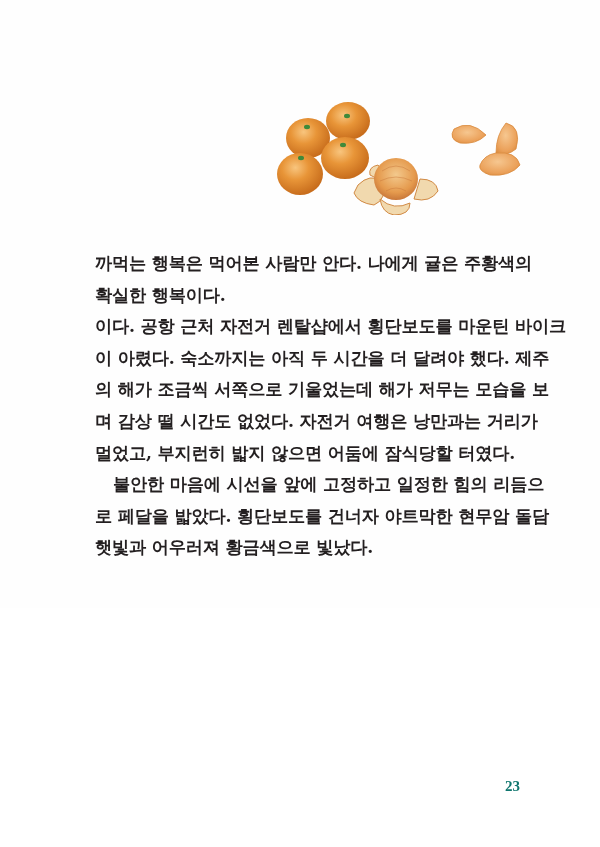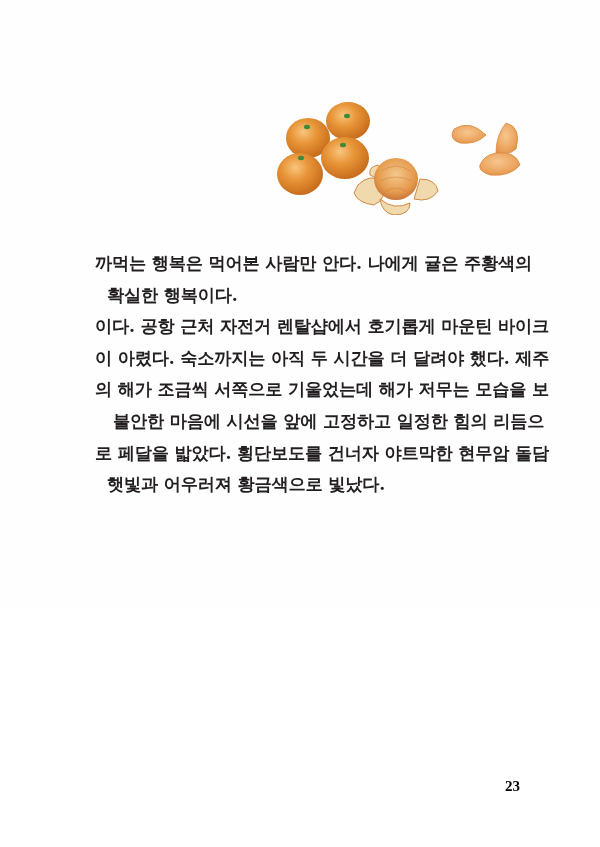--- a/index.html
+++ b/index.html
@@ -40,32 +40,31 @@
     }
     .line {
       display: block;
       white-space: nowrap;
       text-align: justify;
       text-align-last: justify;
       height: 31.6px;
     }
     .line.last {
       text-align-last: left;
-      margin-left: 12px;
     }
     .line.indent {
       padding-left: 18px;
     }
     .page-number {
       position: absolute;
       left: 505px;
       top: 778px;
       font-family: "Liberation Serif", "DejaVu Serif", serif;
       font-size: 15px;
-      color: #000000;
+      color: #0f766e;
     }
   </style>
 </head>
 <body>
 
 <div class="page">
 
   <svg class="illustration" viewBox="0 0 280 120" xmlns="http://www.w3.org/2000/svg">
     <defs>
       <radialGradient id="orangeGrad" cx="40%" cy="35%" r="65%">
@@ -120,23 +119,25 @@
     <g>
       <path d="M226 58 Q246 56 250 70 Q240 82 220 80 Q208 76 210 70 Q214 60 226 58 Z" fill="url(#segGrad)" stroke="#d98a3e" stroke-width="0.8"></path>
     </g>
   </svg>
 
   <div class="body-text">
 
     <span class="line">까먹는 행복은 먹어본 사람만 안다. 나에게 귤은 주황색의</span>
     <span class="line last">확실한 행복이다.</span>
 
-    <span class="line">이다. 공항 근처 자전거 렌탈샵에서 호기롭게 마운틴 바이크</span>
+    <span class="line">이다. 공항 근처 자전거 렌탈샵에서 횡단보도를 마운틴 바이크</span>
     <span class="line">이 아렸다. 숙소까지는 아직 두 시간을 더 달려야 했다. 제주</span>
     <span class="line">의 해가 조금씩 서쪽으로 기울었는데 해가 저무는 모습을 보</span>
+    <span class="line">며 감상 떨 시간도 없었다. 자전거 여행은 낭만과는 거리가</span>
+    <span class="line last">멀었고, 부지런히 밟지 않으면 어둠에 잠식당할 터였다.</span>
 
     <span class="line indent">불안한 마음에 시선을 앞에 고정하고 일정한 힘의 리듬으</span>
     <span class="line">로 페달을 밟았다. 횡단보도를 건너자 야트막한 현무암 돌담</span>
     <span class="line last">햇빛과 어우러져 황금색으로 빛났다.</span>
 
   </div>
 
   <div class="page-number">23</div>
 </div>
 

